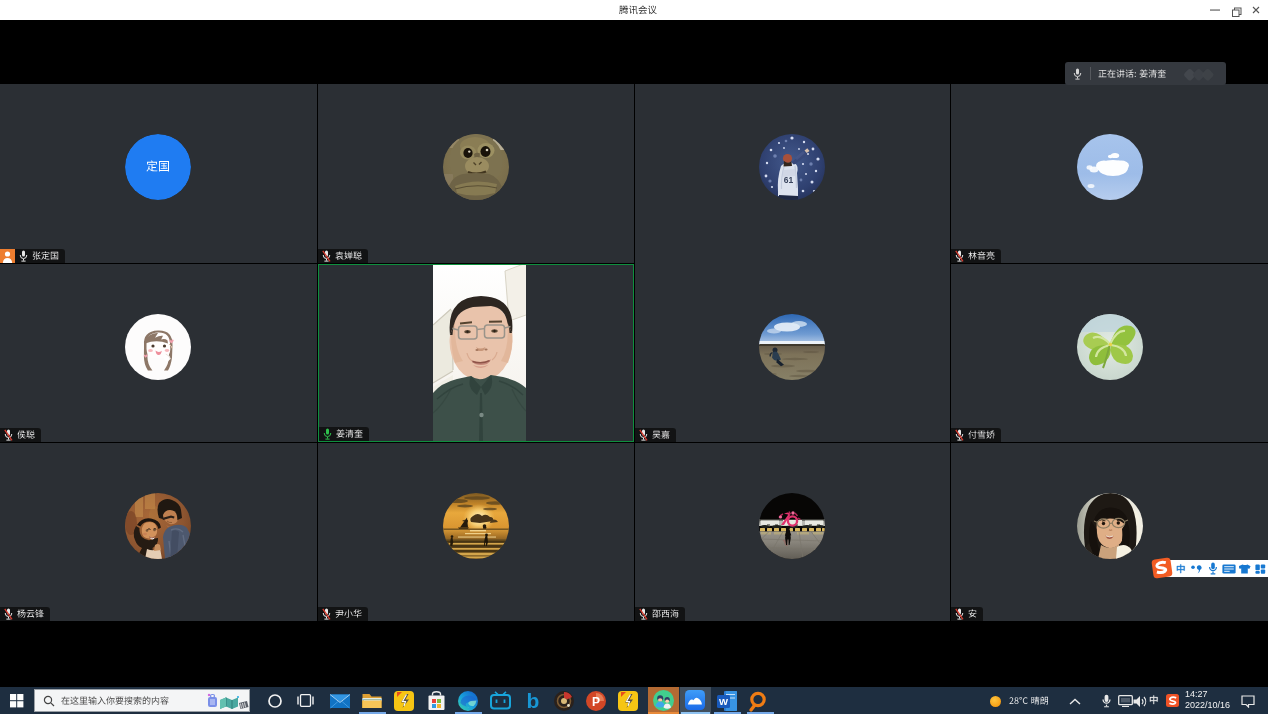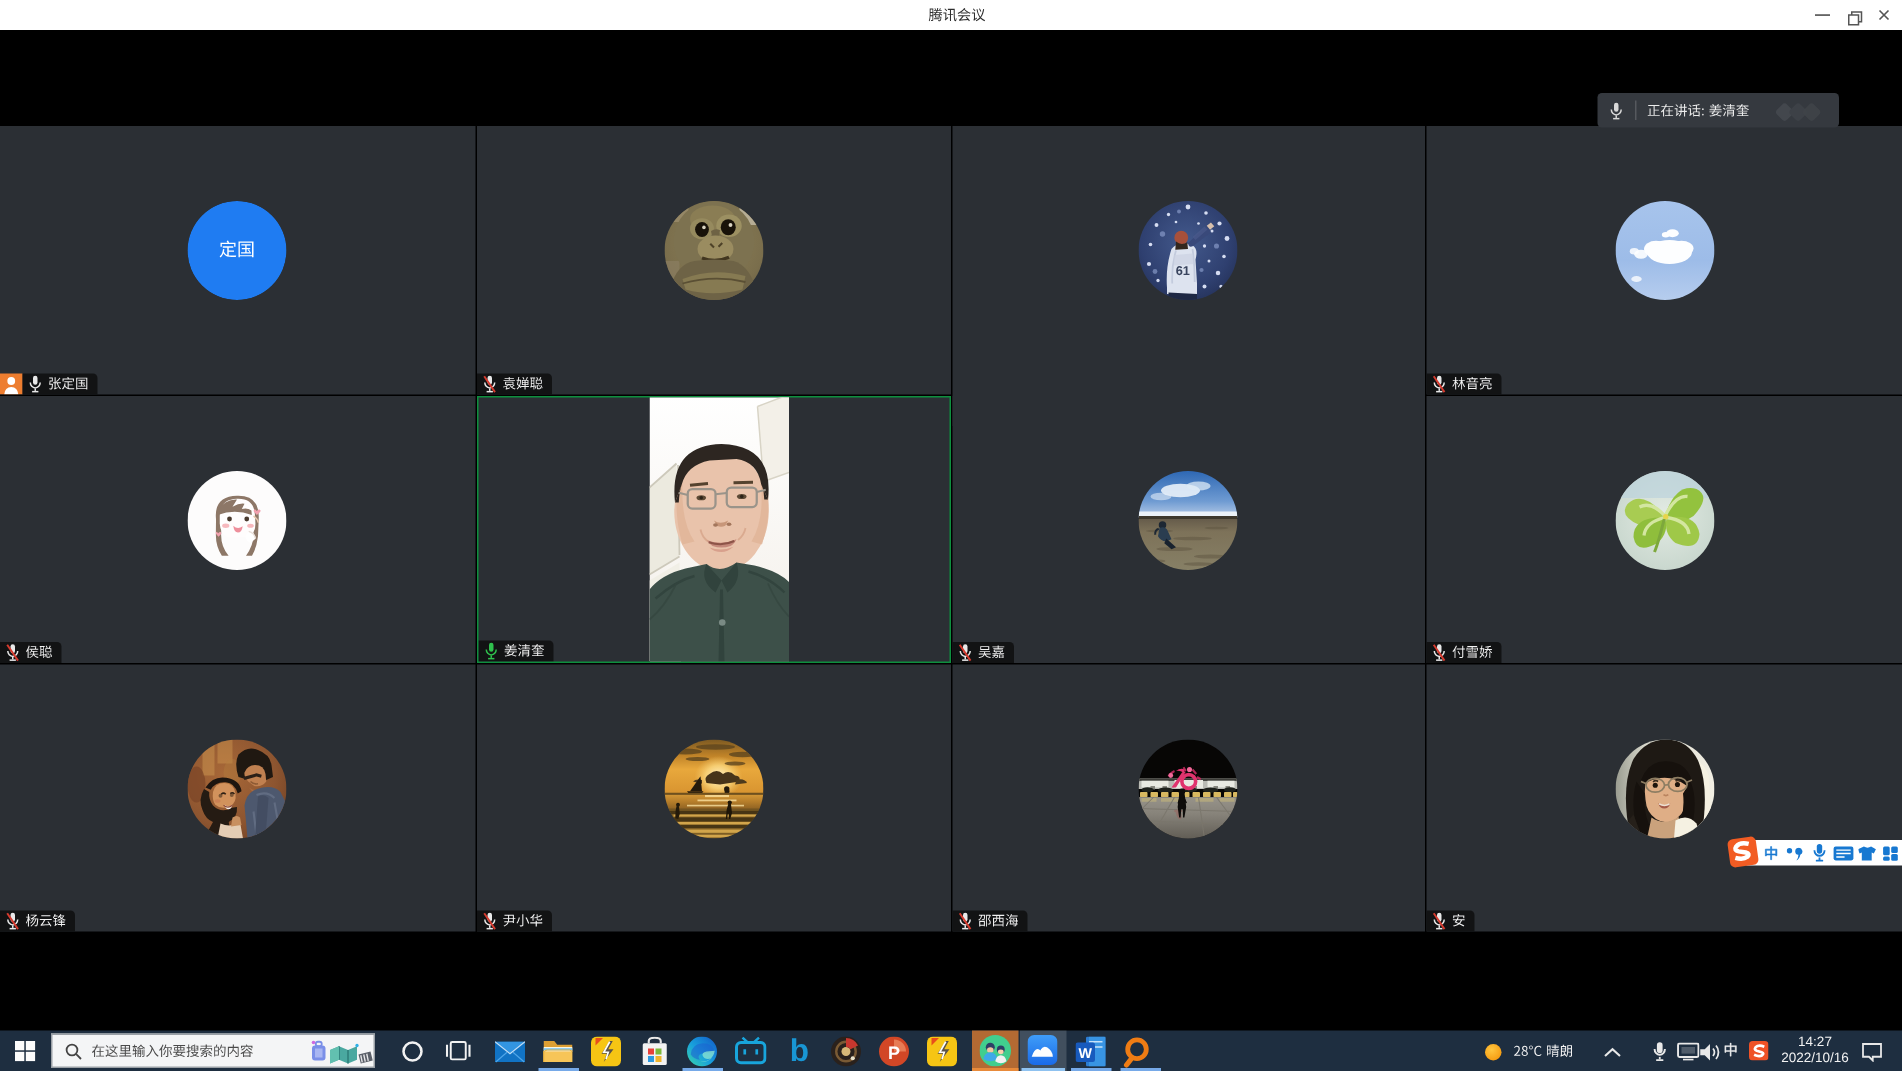--- a/index.html
+++ b/index.html
@@ -821,16 +821,16 @@
       <path d="M0.5 4.5 l3 0 l3.5-3.5 l0 11 l-3.5-3.5 l-3 0 Z" fill="#e8e8e8"></path>
       <path d="M9 4 a4 4 0 0 1 0 5 M11 2 a7 7 0 0 1 0 9" fill="none" stroke="#e8e8e8" stroke-width="1.2"></path>
     </svg>
 <svg class="abs" style="left:1149px;top:8px;overflow:visible" width="12" height="11">
       <path d="M4.4 0.4V2.1H0.9V6.6H1.6V6H4.4V9.1H5.1V6H7.8V6.5H8.6V2.1H5.1V0.4ZM1.6 5.3V2.8H4.4V5.3ZM7.8 5.3H5.1V2.8H7.8Z" fill="#f2f2f2" stroke="#f2f2f2" stroke-width="0.3"></path>
     </svg>
 <svg class="abs" style="left:1166px;top:7px" width="13" height="13">
       <rect width="13" height="13" rx="2.5" fill="#ef5226"></rect>
       <path d="M10.2 3.8 q-3.8-1.5-5.8 0.4 q-1.3 1.5 0.8 2.3 l3.2 1 q2 0.8 0.4 2 q-2 1.3-5.4-0.3" fill="none" stroke="#fff" stroke-width="1.8"></path>
     </svg>
-<div class="abs" style="left:1185px;top:2px;width:50px;height:23px;color:#f2f2f2;font-size:9px;text-align:center;line-height:11px">14:27<br>2022/10/16</div>
+<div class="abs" style="left:1185px;top:2px;width:50px;height:23px;color:#f2f2f2;font-size:9px;line-height:11px">14:27<br>2022/10/16</div>
 <svg class="abs" style="left:1241px;top:7.5px" width="14" height="13">
       <path d="M1 1 L13 1 L13 9.5 L7.5 9.5 L7.5 12 L5 9.5 L1 9.5 Z" fill="none" stroke="#e8e8e8" stroke-width="1.2"></path>
     </svg>
 </div>
 </body></html>

